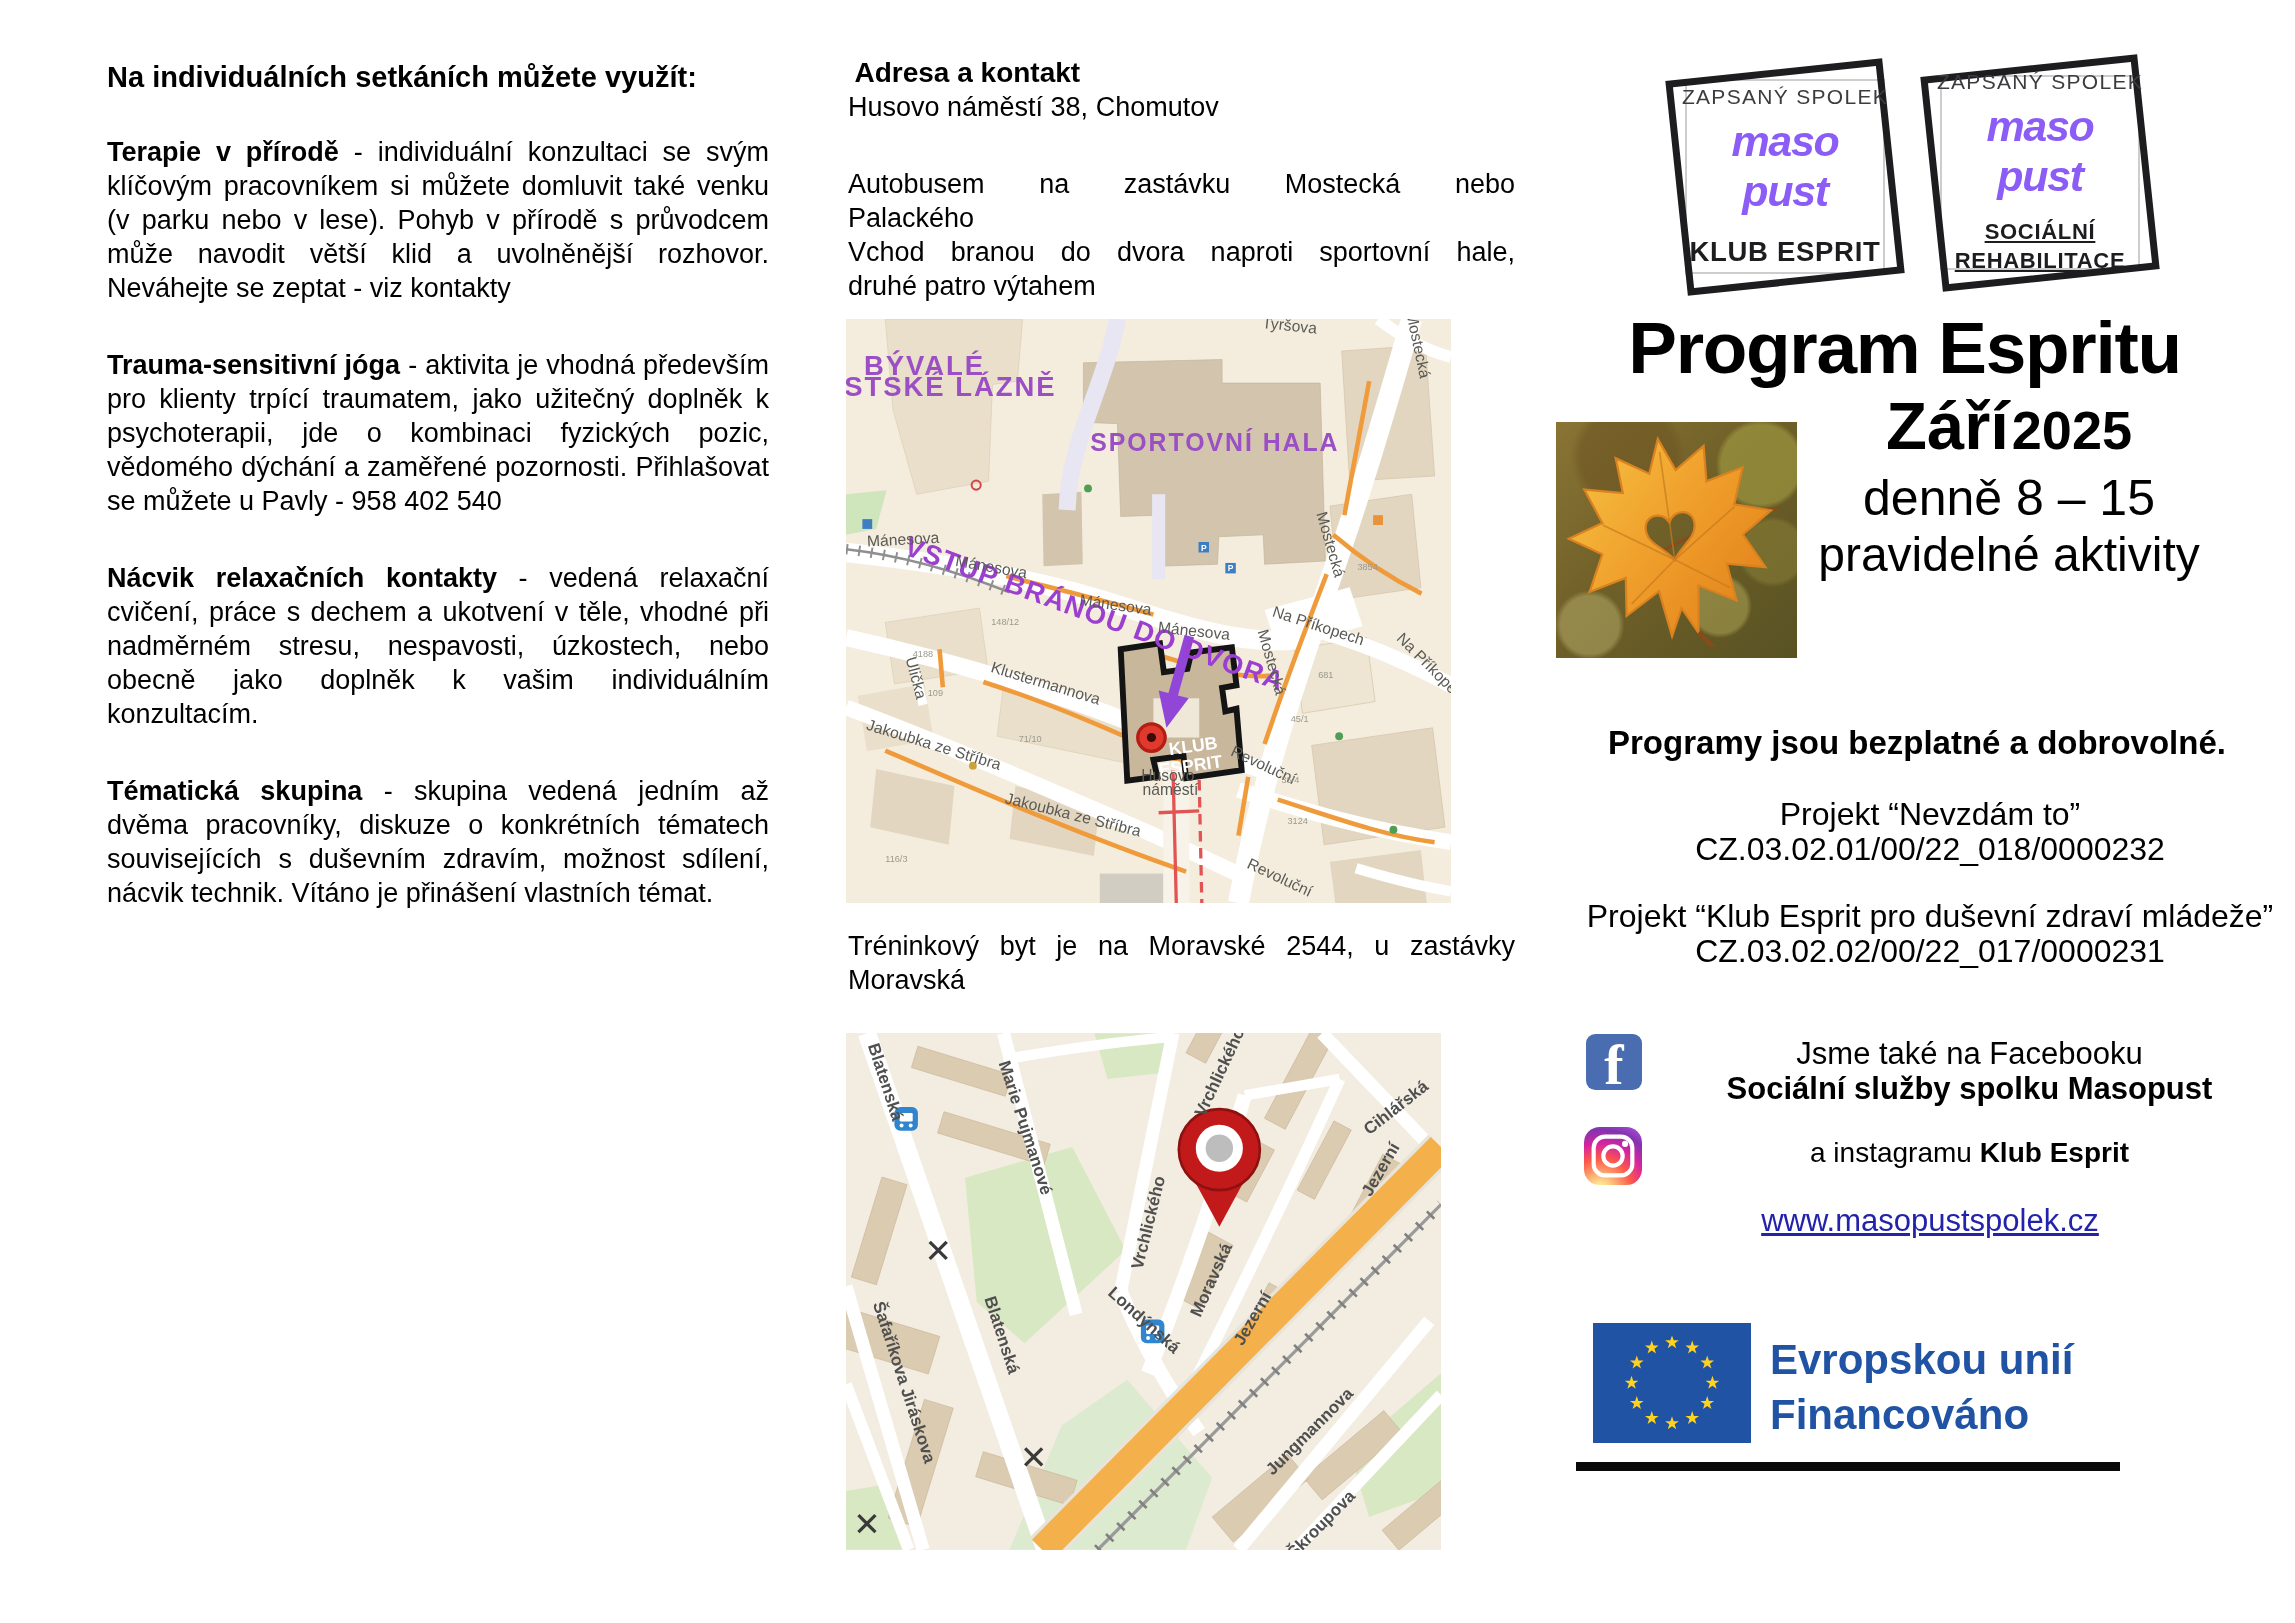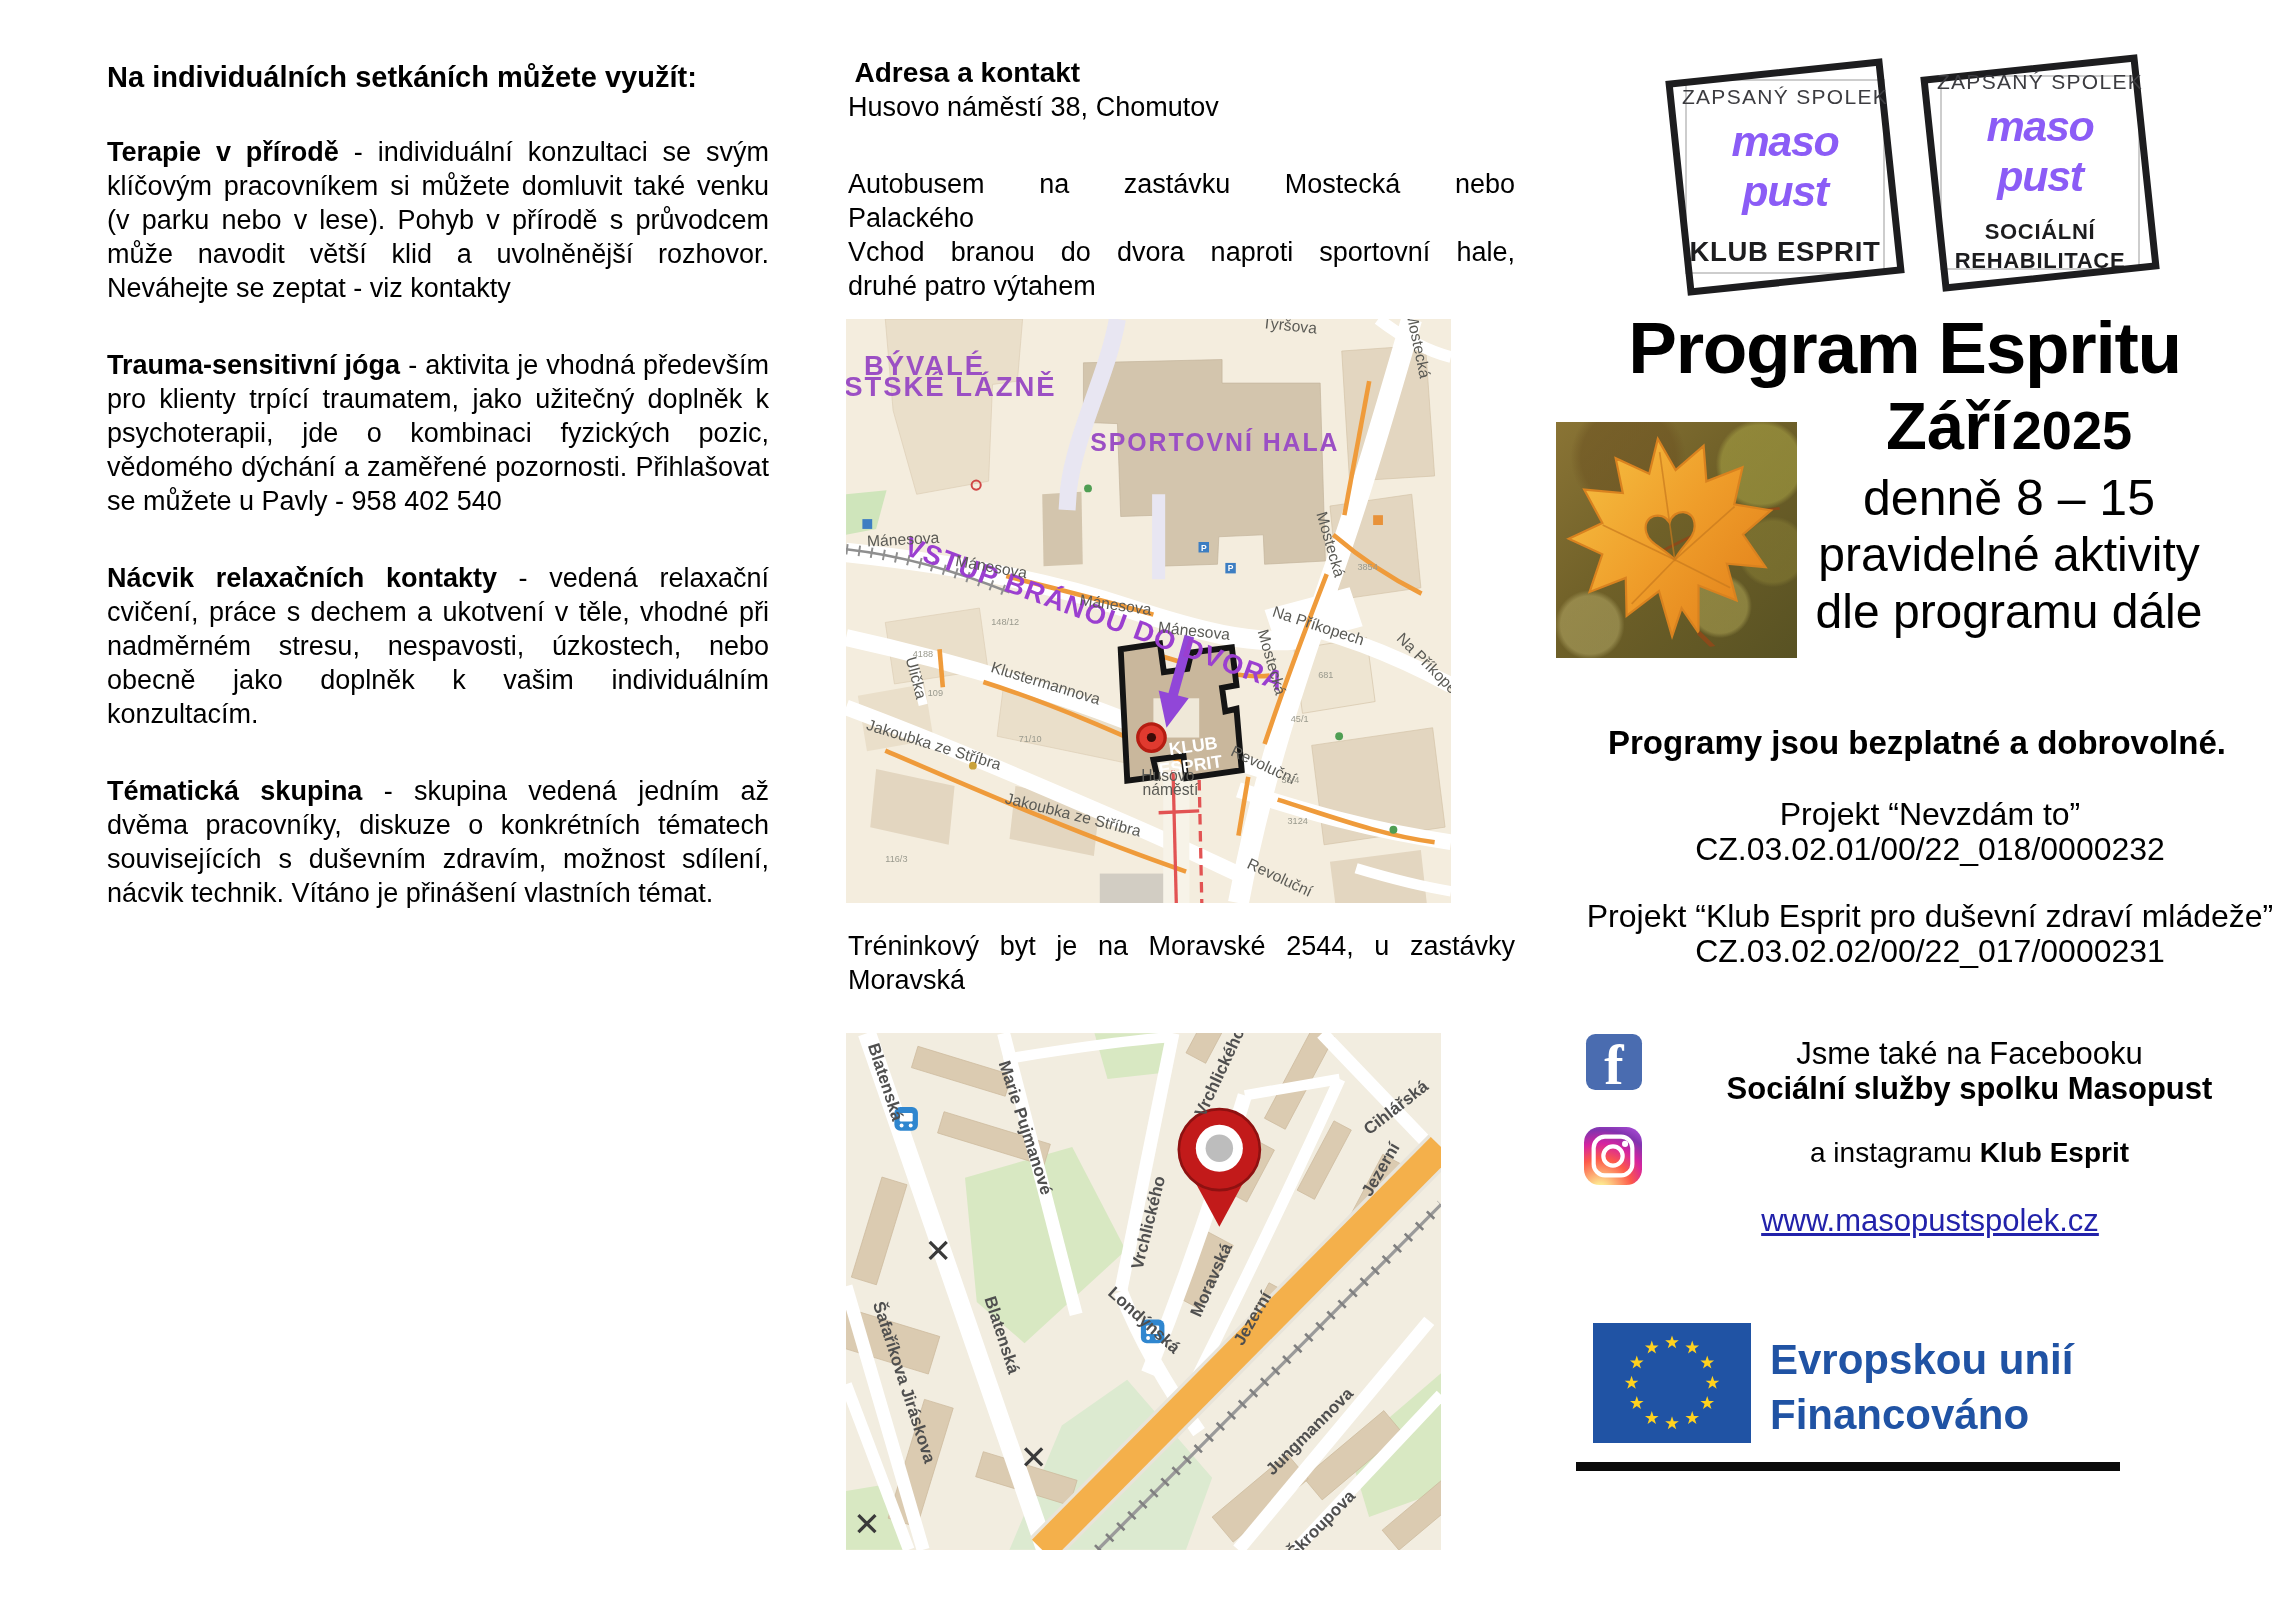--- a/index.html
+++ b/index.html
@@ -22,21 +22,21 @@
   
   .logo{position:absolute;width:226px;height:229px;}
   .logo-1{left:1672px;top:62px;}
   .logo-2{left:1927px;top:58px;}
   .frame-gray{position:absolute;left:13px;top:17px;right:13px;bottom:17px;border:2.6px solid #cdcdcd;}
   .frame-black{position:absolute;left:3.9px;top:6.5px;right:3.9px;bottom:6.5px;border:7.2px solid #1d1d1f;transform:rotate(-6deg);}
   .logo .content{position:absolute;inset:0;display:flex;flex-direction:column;align-items:center;justify-content:center;text-align:center;}
   .logo-top{font-size:21px;letter-spacing:1.3px;color:#3c3c40;margin-bottom:6.5px;}
   .logo-brand{font-style:italic;font-weight:bold;font-size:43px;line-height:50px;color:#8b5cf6;letter-spacing:-1.3px;}
   .logo-bottom{margin-top:19.6px;font-weight:bold;font-size:27.5px;color:#1d1d1f;letter-spacing:0.7px;}
-  .logo-bottom.small{font-size:22px;line-height:29px;margin-top:15.7px;}
+  .logo-bottom.small{font-size:22px;line-height:29px;margin-top:15.7px;text-decoration:underline;}
   .title-program{position:absolute;left:1584px;top:306px;width:641px;text-align:center;
                  font-size:73px;font-weight:bold;letter-spacing:-1.3px;}
   .title-month{position:absolute;left:1780px;top:387px;width:458px;text-align:center;font-weight:bold;}
   .title-month .m{font-size:67px;}
   .title-month .y{font-size:54px;}
   .line-hours{position:absolute;left:1780px;top:469px;width:458px;text-align:center;font-size:50px;}
   .line-act1{position:absolute;left:1780px;top:527px;width:458px;text-align:center;font-size:48px;}
   .line-act2{position:absolute;left:1780px;top:584px;width:458px;text-align:center;font-size:48px;}
   .leaf-photo{position:absolute;left:1556px;top:422px;width:241px;height:236px;overflow:hidden;
     background:
@@ -332,21 +332,20 @@
     </div>
   </div>
 
   <div class="title-program">Program Espritu</div>
   <div class="title-month">
     <span class="m">Září</span>
     <span class="y">2025</span>
   </div>
   <div class="line-hours">denně 8 – 15</div>
   <div class="line-act1">pravidelné aktivity</div>
-  <div class="line-act2">dle programu dále</div>
 
   <div class="leaf-photo">
     <svg viewBox="0 0 200 200" width="222" height="222" style="position:absolute;left:5.2px;top:6.5px;transform:rotate(-8deg);">
       <defs>
         <linearGradient id="leafGrad" x1="0" y1="0" x2="1" y2="1">
           <stop offset="0" stop-color="#f6c344"></stop>
             <stop offset="0.5" stop-color="#ef9d2a"></stop>
             <stop offset="1" stop-color="#e07c18"></stop>
         </linearGradient>
       </defs>

